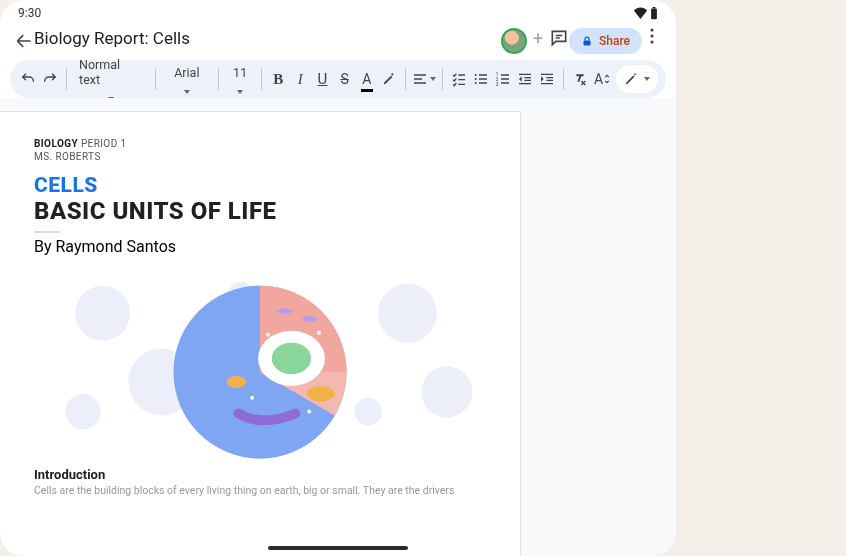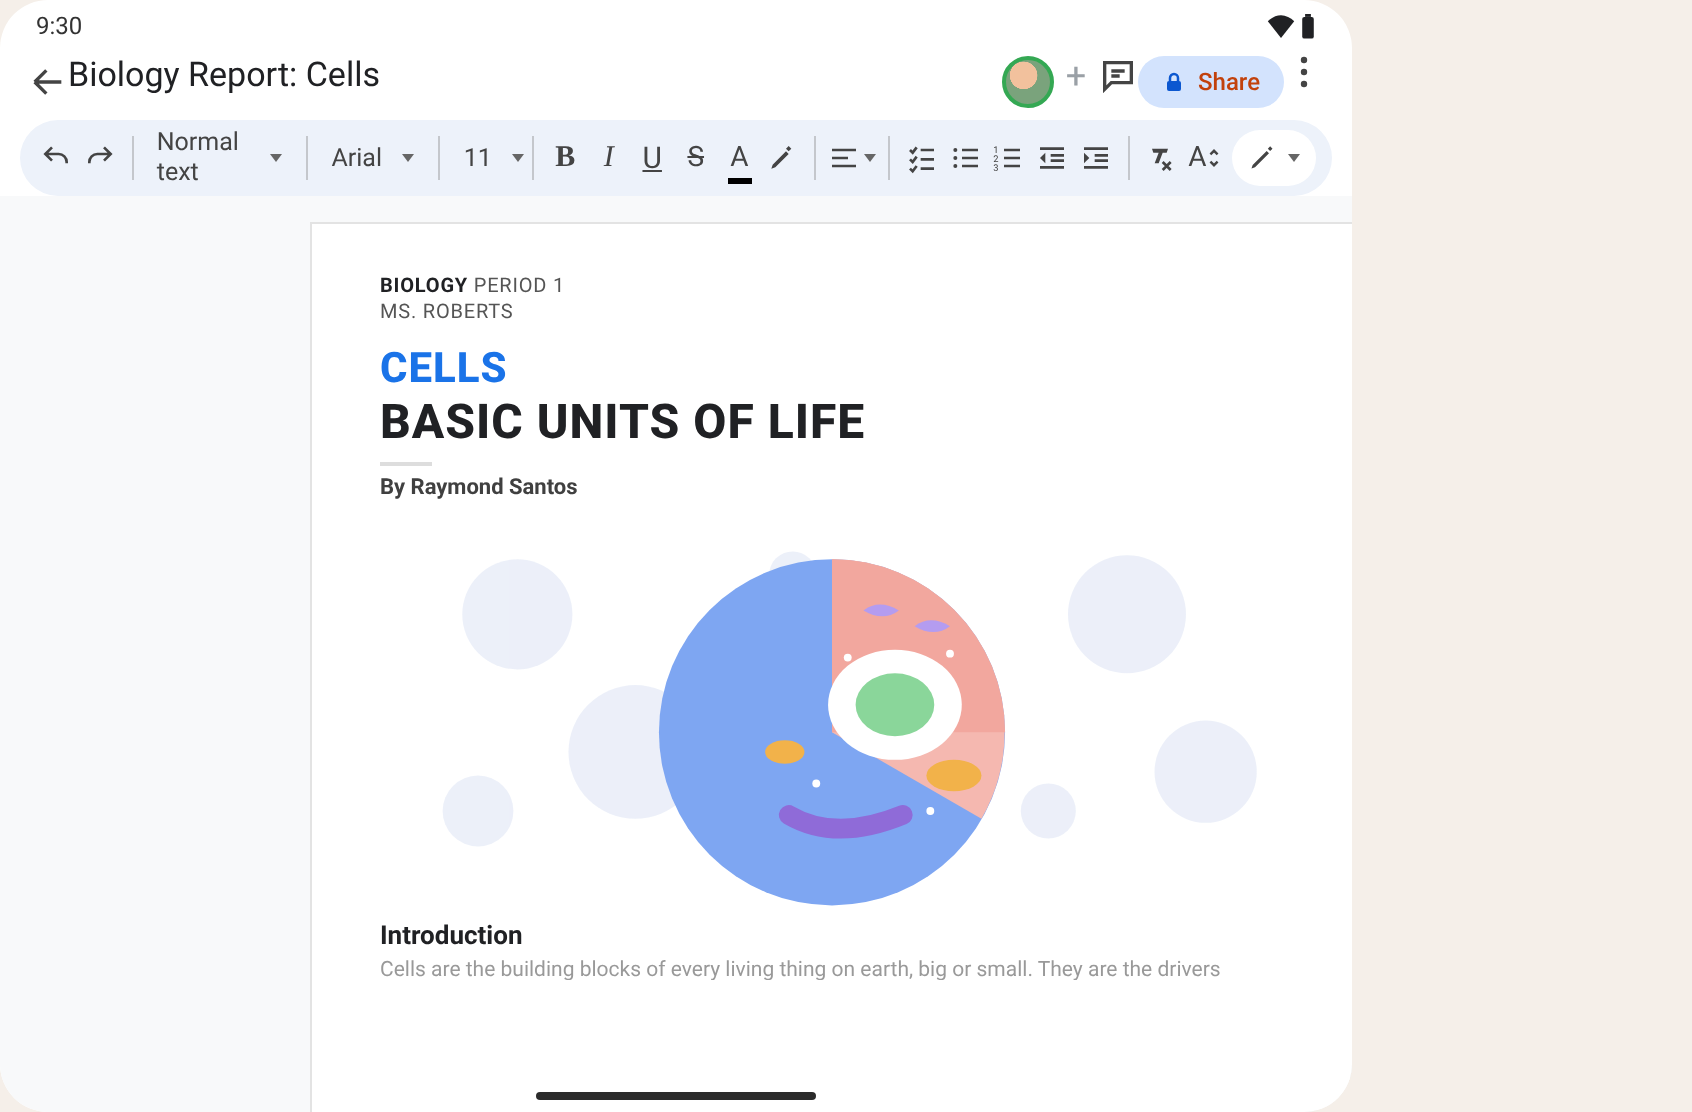--- a/index.html
+++ b/index.html
@@ -66,51 +66,51 @@
     background: #edf2fa;
     border-radius: 22px;
     padding: 4px 8px;
     gap: 2px;
     height: 38px;
   }
   .tb { display:flex; align-items:center; justify-content:center; color:#444; }
   .tb.icon { width: 24px; height: 28px; }
   .tb.icon svg { display:block; }
   .sep { width:1px; height:22px; background:#c4c7cc; margin:0 4px; }
-  .tb.sel { font-size: 12.5px; color:#444; padding: 0 6px; display:flex; align-items:center; gap:10px; }
+  .tb.sel { font-size: 12.5px; color:#444; padding: 0 6px; display:flex; align-items:center; gap:10px;flex-direction:column; }
   .tb.sel.style { width: 88px; justify-content:space-between; }
   .tb.sel.font { width: 58px; justify-content:space-between; }
   .tb.sel.size { width: 34px; justify-content:space-between; }
   .caret { width:0; height:0; border-left:3px solid transparent; border-right:3px solid transparent; border-top:4px solid #666; }
   .toolbar .spacer { flex:1; }
   .tb.pen {
     background:#fff; border-radius:16px; padding:0 8px; height:28px;
     display:flex; align-items:center; gap:6px;
   }
   .font-color { position:relative; }
   .font-color .bar { position:absolute; bottom:1px; left:4px; right:4px; height:3px; background:#000; }
   .fmt-b { font-family: Georgia, serif; font-weight:700; font-size:15px; }
   .fmt-i { font-family: Georgia, serif; font-style:italic; font-size:15px; }
 
   .canvas {
     flex:1; background:#f8f9fa; overflow:hidden;
-    display:flex; justify-content:flex-end;
+    display:flex; justify-content:flex-start;
     padding-top: 14px;
   }
   .page {
     width: 520px; background:#fff;
     box-shadow: 0 0 0 1px #e3e3e3;
     padding: 26px 34px 0;
   }
   .meta { font-size:10px; letter-spacing:0.4px; color:#202124; font-weight:700; line-height:1.25; }
   .meta .light { font-weight:400; color:#555; }
   .h1 { font-size:21px; font-weight:800; letter-spacing:0.5px; color:#1a73e8; margin-top:10px; }
   .h2 { font-size:24px; font-weight:800; letter-spacing:0.5px; color:#202124; }
   .rule { width:26px; height:2px; background:#ddd; margin:6px 0 4px; }
-  .byline { font-size:11px; font-weight:700; color:#404040; }
+  .byline { font-size:16px; font-weight:400; color:#000000; }
   .illus { margin:8px -10px 0; }
   .illus svg { width:100%; display:block; }
   .section-h { font-size:13px; font-weight:700; color:#202124; margin-top:6px; }
   .body-text { font-size:10.5px; color:#999; margin-top:2px; max-height:12px; overflow:hidden; }
 
   .handle {
     position:absolute; bottom:0; left:50%; transform:translateX(-50%);
     width:140px; height:4px; background:#2b2b2b; border-radius:3px;
     margin-bottom:6px;
   }

